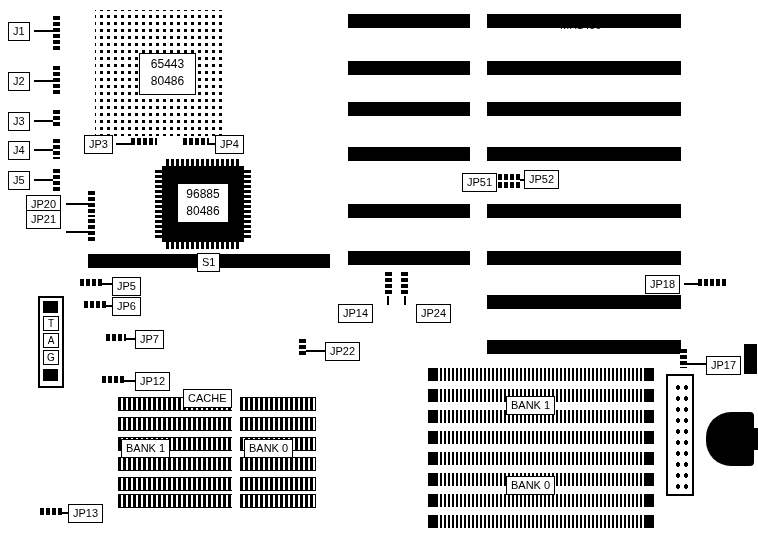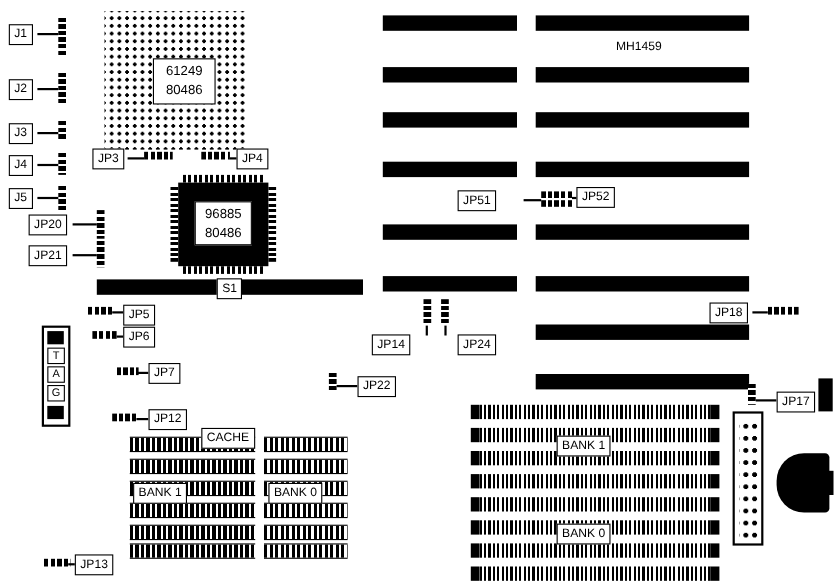--- a/index.html
+++ b/index.html
@@ -58,33 +58,33 @@
   <div class="pins-v" style="left:53px;top:169px;height:22px"></div>
   <div class="pins-v" style="left:88px;top:191px;height:26px"></div>
   <div class="pins-v" style="left:88px;top:219px;height:24px"></div>
 
   <div class="callout" style="left:8px;top:22px">J1</div>
   <div class="callout" style="left:8px;top:72px">J2</div>
   <div class="callout" style="left:8px;top:112px">J3</div>
   <div class="callout" style="left:8px;top:141px">J4</div>
   <div class="callout" style="left:8px;top:171px">J5</div>
   <div class="callout" style="left:26px;top:195px">JP20</div>
-  <div class="callout" style="left:26px;top:223px">JP21</div>
+  <div class="callout" style="left:26px;top:210px">JP21</div>
 
   <div class="ptr" style="left:34px;top:30px;width:19px;height:2px"></div>
   <div class="ptr" style="left:34px;top:80px;width:19px;height:2px"></div>
   <div class="ptr" style="left:34px;top:120px;width:19px;height:2px"></div>
   <div class="ptr" style="left:34px;top:149px;width:19px;height:2px"></div>
   <div class="ptr" style="left:34px;top:179px;width:19px;height:2px"></div>
   <div class="ptr" style="left:66px;top:203px;width:22px;height:2px"></div>
   <div class="ptr" style="left:66px;top:231px;width:22px;height:2px"></div>
 
   <div class="pga" style="left:95px;top:10px;width:130px;height:126px"></div>
   <div class="chip-label" style="left:139px;top:53px;width:57px;height:42px">
-    <span style="display:block">61249</span>
+    <span style="display:block">65443</span>
     <span style="display:block">80486</span>
   </div>
 
   <div class="pins-h" style="left:131px;top:138px;width:26px"></div>
   <div class="pins-h" style="left:183px;top:138px;width:26px"></div>
   <div class="callout" style="left:84px;top:135px">JP3</div>
   <div class="callout" style="left:215px;top:135px">JP4</div>
   <div class="ptr" style="left:116px;top:143px;width:15px;height:2px"></div>
   <div class="ptr" style="left:209px;top:143px;width:7px;height:2px"></div>
 
@@ -107,25 +107,25 @@
 
   <div class="bar" style="left:487px;top:14px;width:194px;height:14px"></div>
   <div class="bar" style="left:487px;top:61px;width:194px;height:14px"></div>
   <div class="bar" style="left:487px;top:102px;width:194px;height:14px"></div>
   <div class="bar" style="left:487px;top:147px;width:194px;height:14px"></div>
   <div class="bar" style="left:487px;top:204px;width:194px;height:14px"></div>
   <div class="bar" style="left:487px;top:251px;width:194px;height:14px"></div>
   <div class="bar" style="left:487px;top:295px;width:194px;height:14px"></div>
   <div class="bar" style="left:487px;top:340px;width:194px;height:14px"></div>
 
-  <div class="model" style="left:560px;top:36px">MH1459</div>
+  <div class="model" style="left:560px;top:19px">MH1459</div>
 
   <div class="pins-h" style="left:492px;top:174px;width:28px;height:6px"></div>
   <div class="pins-h" style="left:492px;top:182px;width:28px;height:6px"></div>
-  <div class="callout" style="left:416px;top:173px">JP51</div>
+  <div class="callout" style="left:462px;top:173px">JP51</div>
   <div class="callout" style="left:524px;top:170px">JP52</div>
   <div class="ptr" style="left:476px;top:181px;width:16px;height:2px"></div>
   <div class="ptr" style="left:520px;top:179px;width:5px;height:2px"></div>
 
   <div class="bar" style="left:88px;top:254px;width:242px;height:14px"></div>
   <div class="callout" style="left:197px;top:253px">S1</div>
 
   <div class="pins-h" style="left:80px;top:279px;width:22px"></div>
   <div class="pins-h" style="left:84px;top:301px;width:22px"></div>
   <div class="callout" style="left:112px;top:277px">JP5</div>

